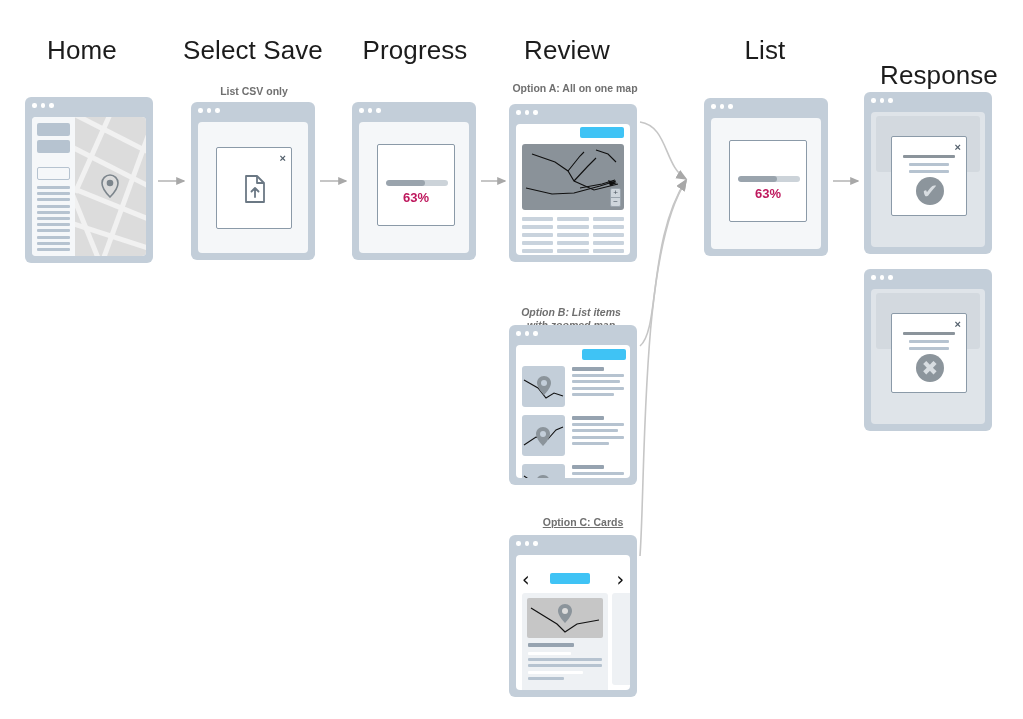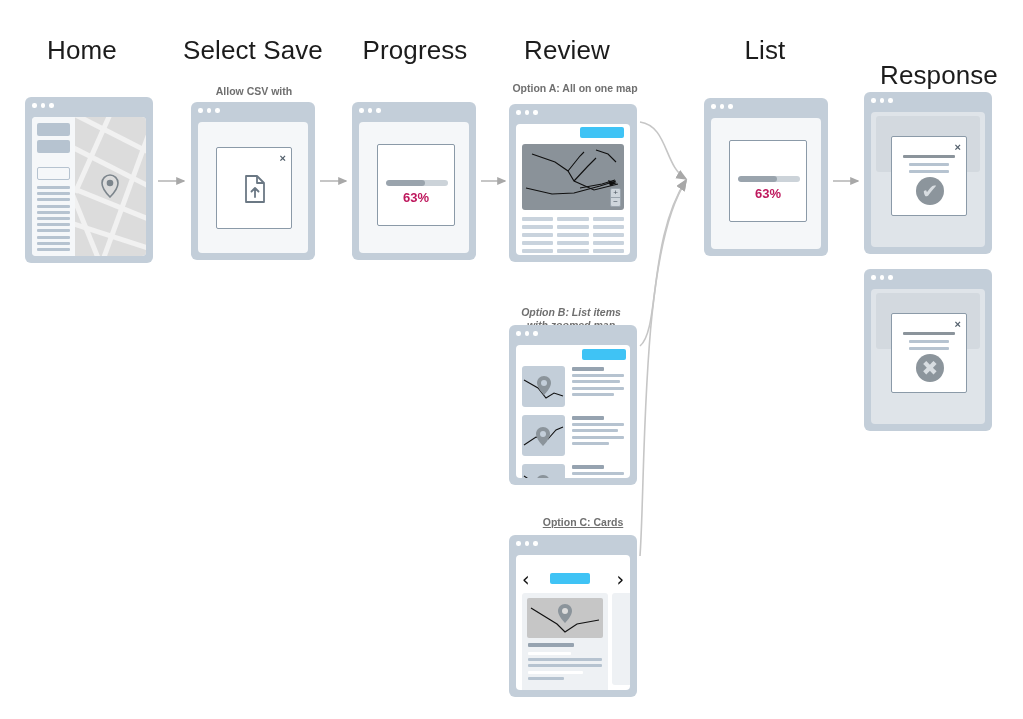--- a/index.html
+++ b/index.html
@@ -142,21 +142,21 @@
 </head>
 <body>
 
 <div class="stage-title" style="left:12px;  top:35px; width:140px;">Home</div>
 <div class="stage-title" style="left:178px; top:35px; width:150px;">Select Save</div>
 <div class="stage-title" style="left:340px; top:35px; width:150px;">Progress</div>
 <div class="stage-title" style="left:492px; top:35px; width:150px;">Review</div>
 <div class="stage-title" style="left:690px; top:35px; width:150px;">List</div>
 <div class="stage-title" style="left:864px; top:35px; width:150px;margin-top:25px;">Response</div>
 
-<div class="annot" style="left:190px; top:85px; width:128px;">Allow CSV with</div>
+<div class="annot" style="left:190px; top:85px; width:128px;">List CSV only</div>
 <div class="annot" style="left:495px; top:82px; width:160px;">Option A: All on one map</div>
 <div class="annot" style="left:505px; top:306px; width:132px;font-style:italic;">Option B: List items
 with zoomed map</div>
 <div class="annot" style="left:517px; top:516px; width:132px;text-decoration:underline;">Option C: Cards</div>
 
 <div class="win" style="left:25px; top:97px; width:128px; height:166px;">
   <div class="chrome">
     <span class="dot"></span>
     <span class="dot"></span>
     <span class="dot"></span>

